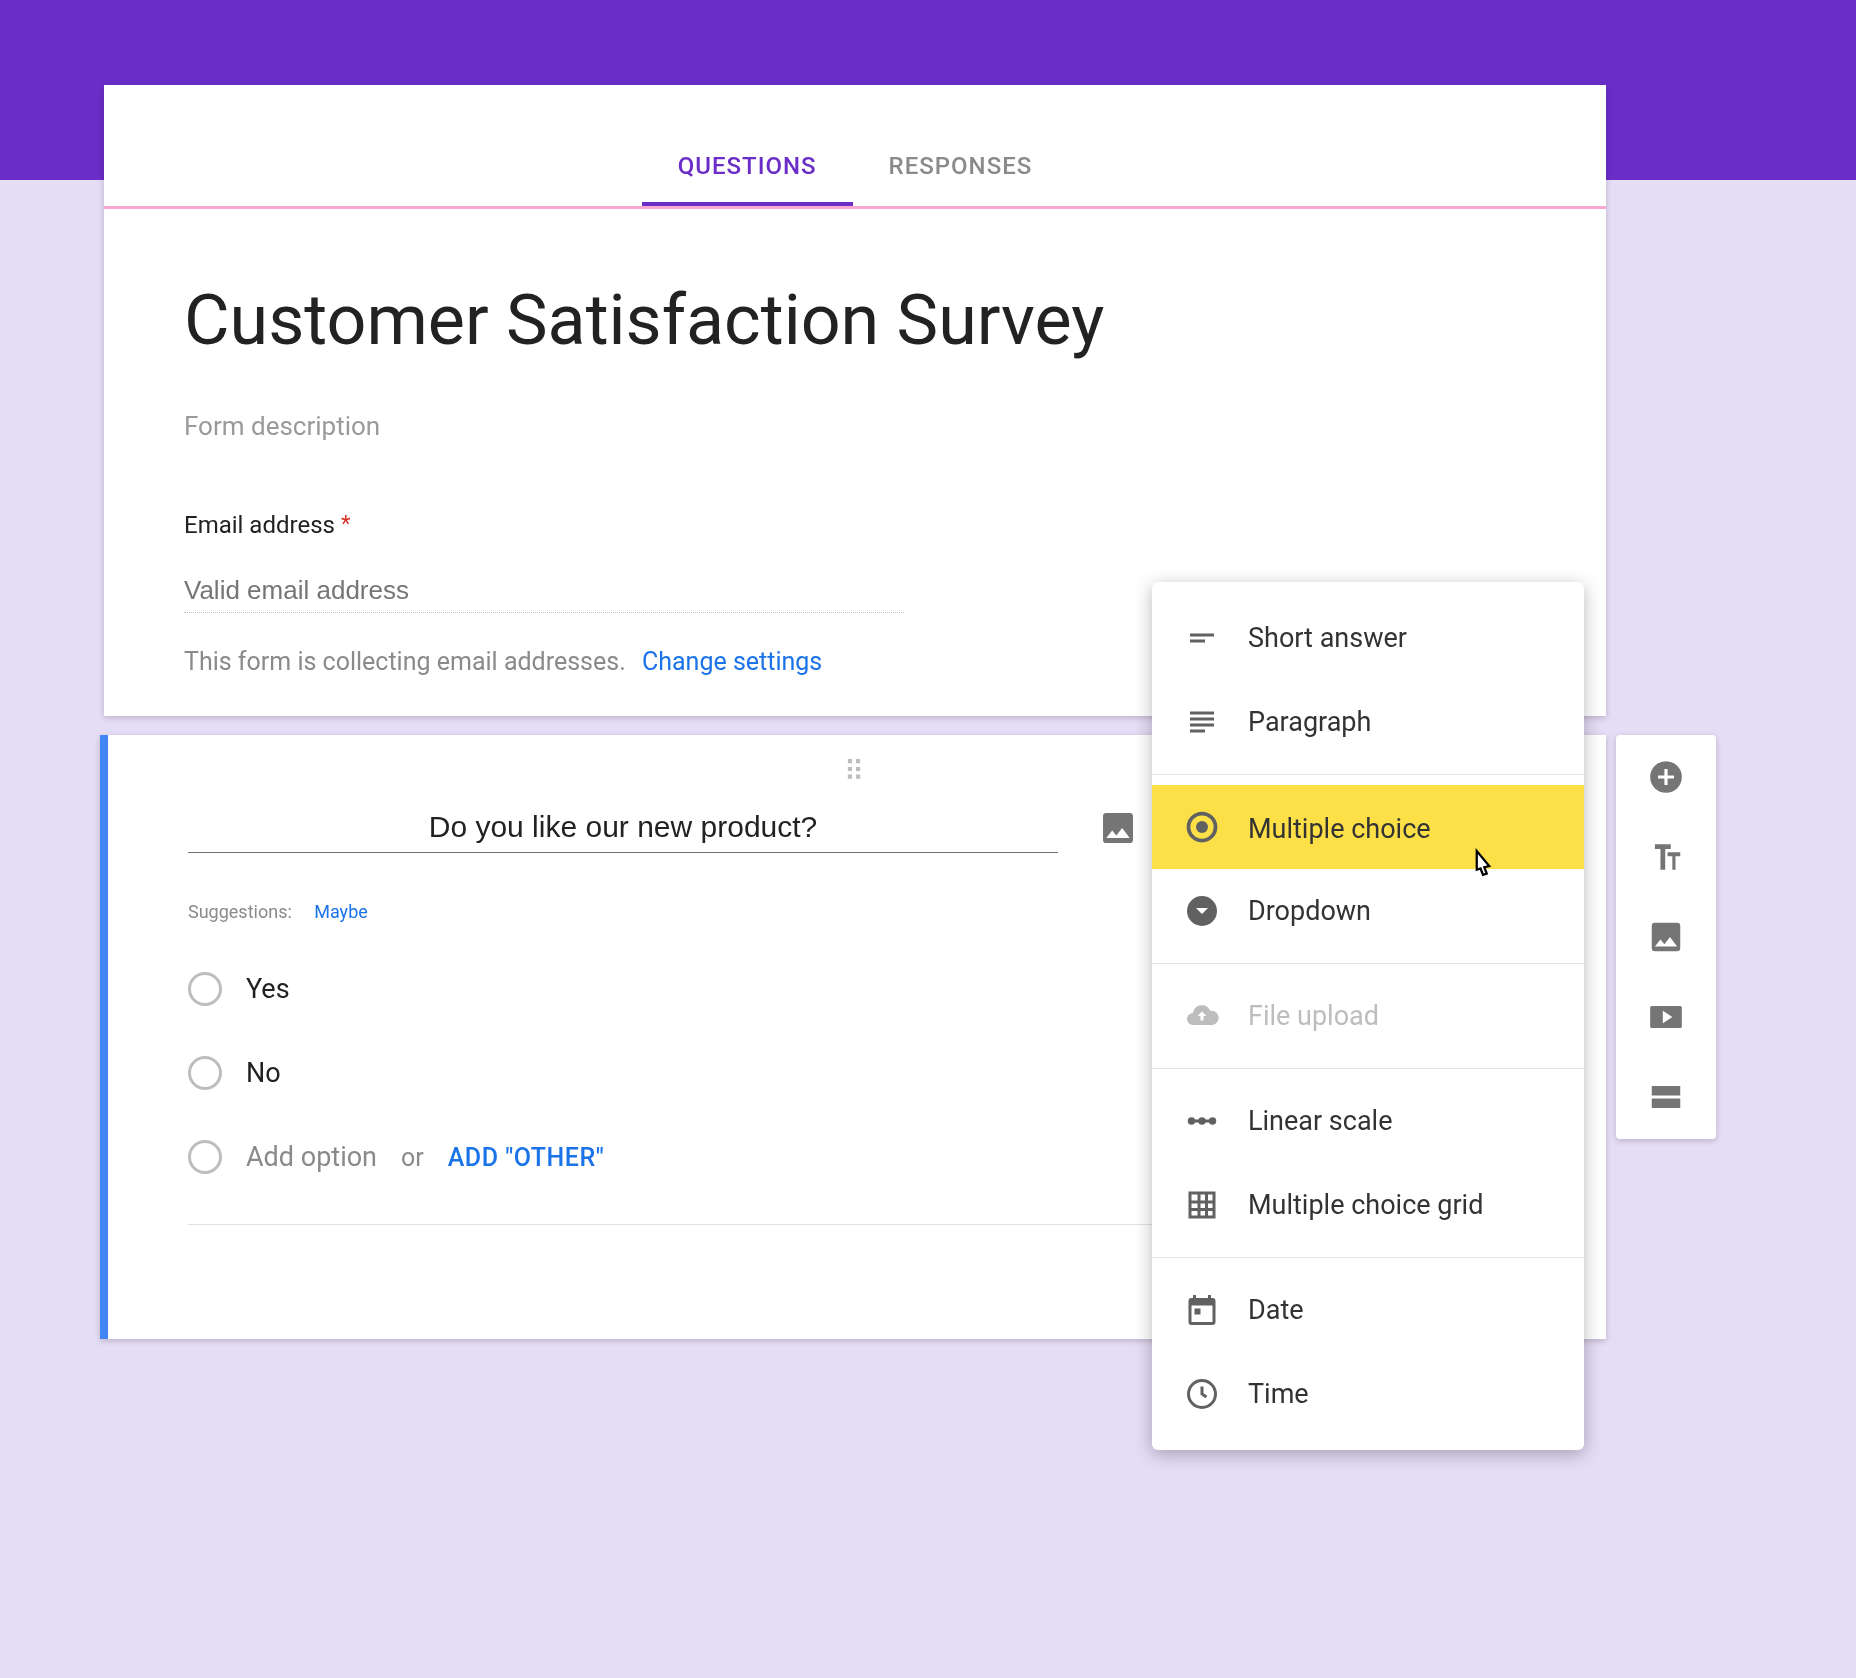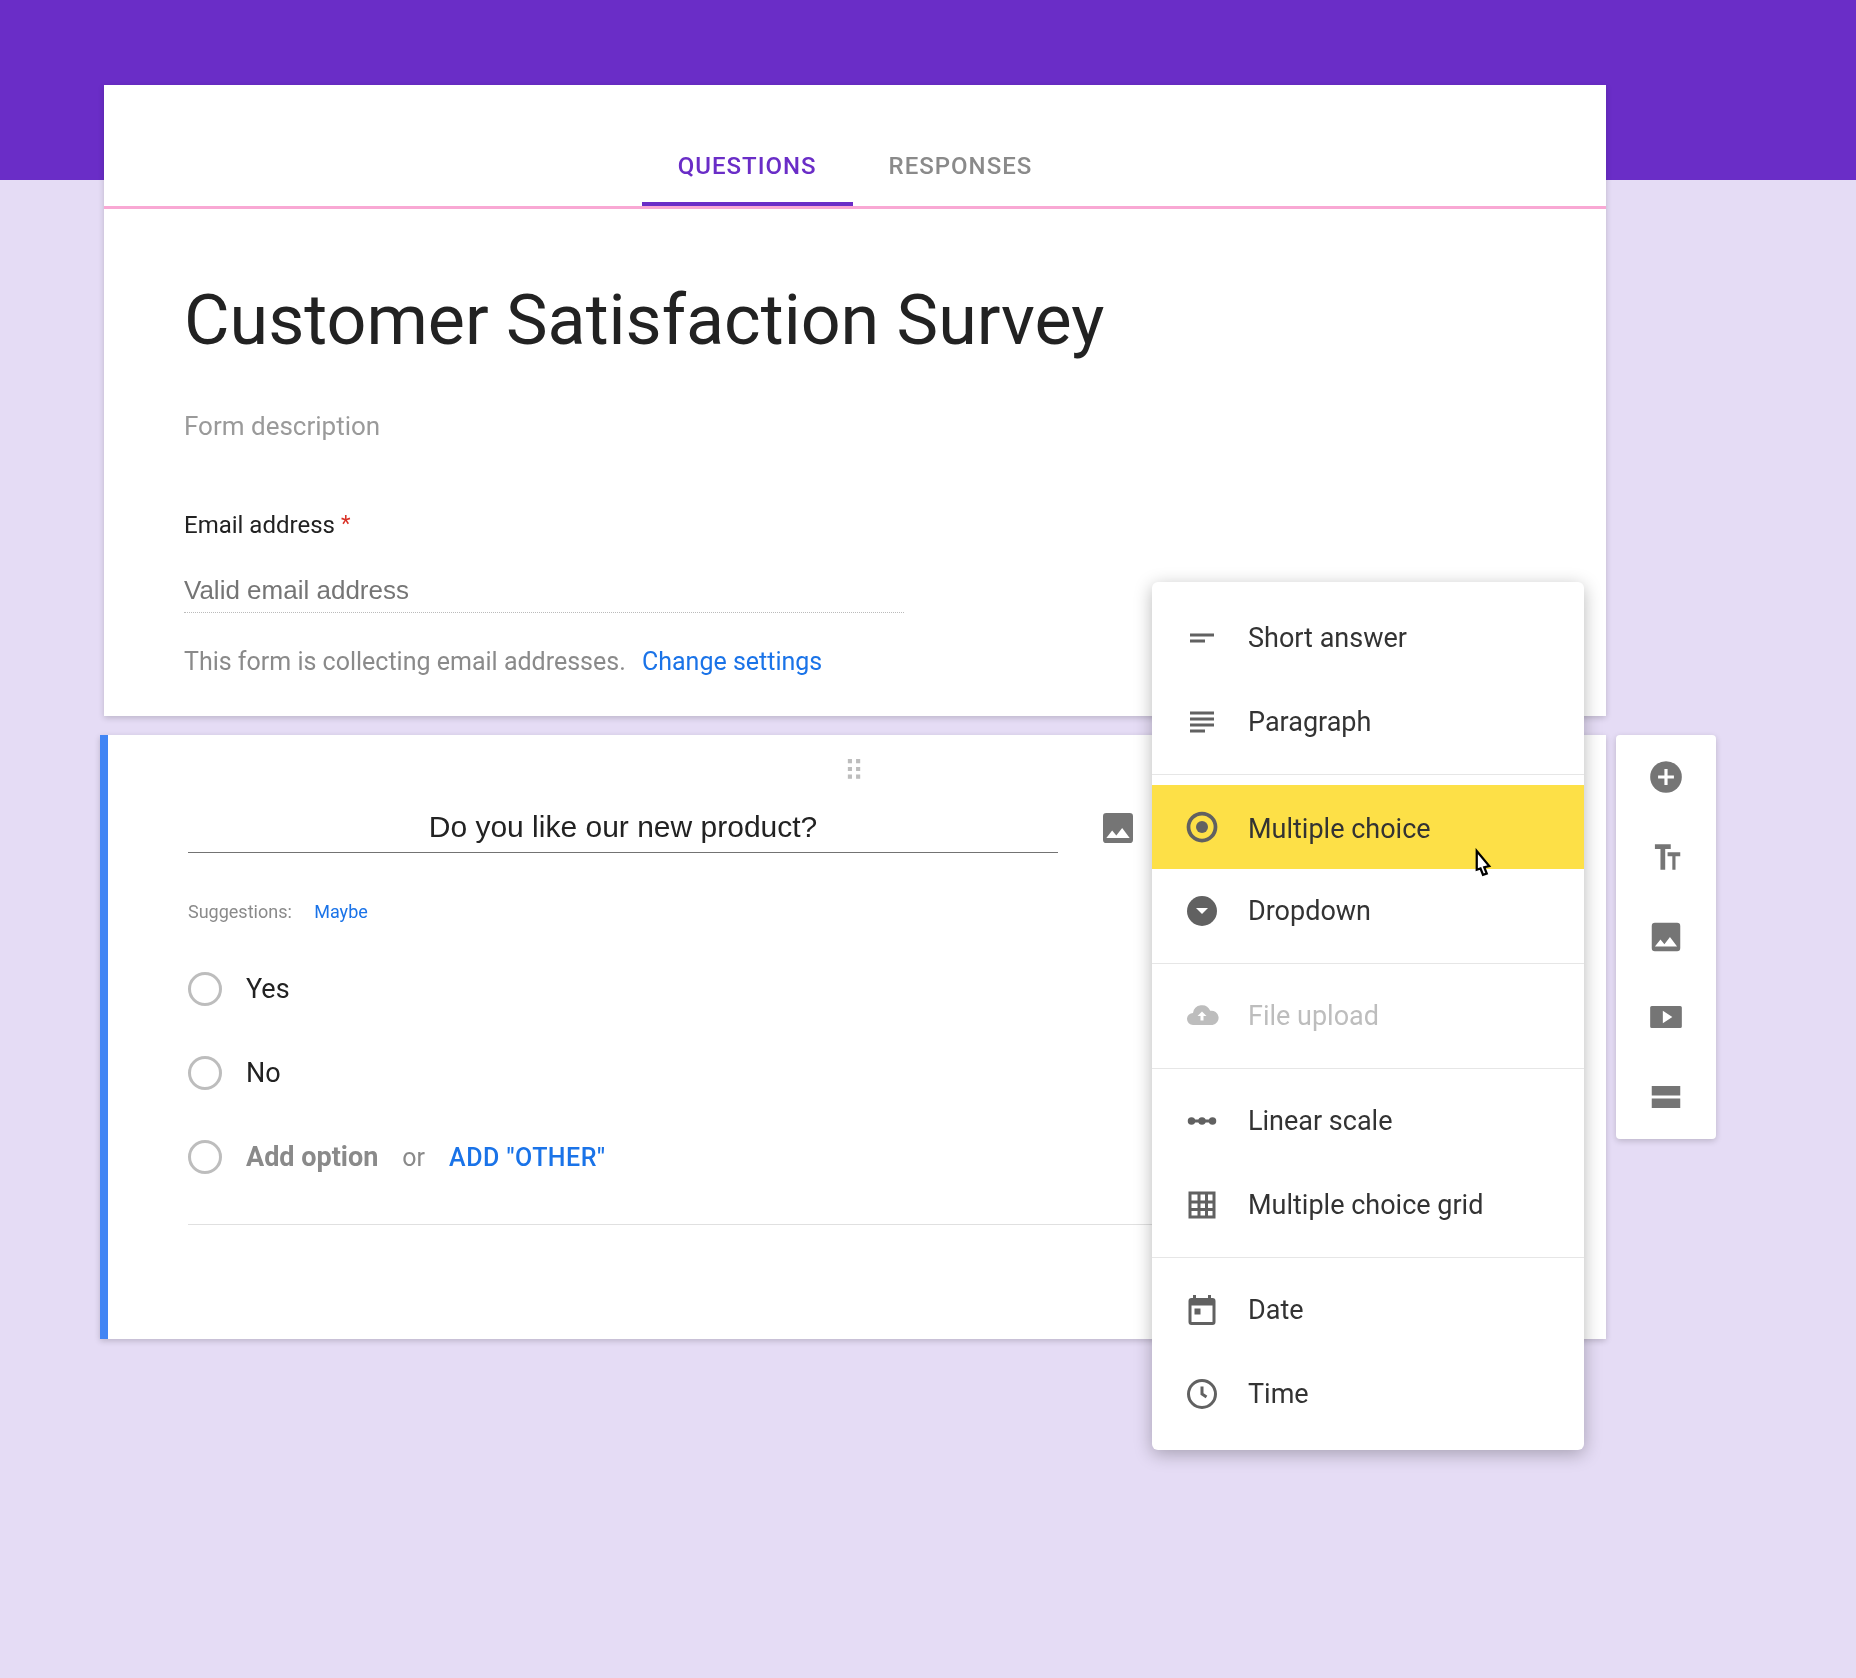--- a/index.html
+++ b/index.html
@@ -153,21 +153,21 @@
   .radio-circle {
     width: 34px; height: 34px;
     border: 3px solid #bdbdbd;
     border-radius: 50%;
     flex: none;
   }
   .opt-label {
     font-size: 27px;
     color: #222;
   }
-  .opt-label.placeholder { color: #8a8a8a; font-weight: bold; }
+  .opt-label.placeholder { color: #8a8a8a; }
   .or-text { color: #8a8a8a; font-size: 25px; }
   .add-other { color: #1a73e8; font-size: 25px; font-weight: 500; letter-spacing: .5px; cursor: pointer; }
 
   .q-footer {
     border-top: 1px solid #e0e0e0;
     margin-top: 40px;
     padding-top: 34px;
     display: flex;
     justify-content: flex-end;
     gap: 30px;

